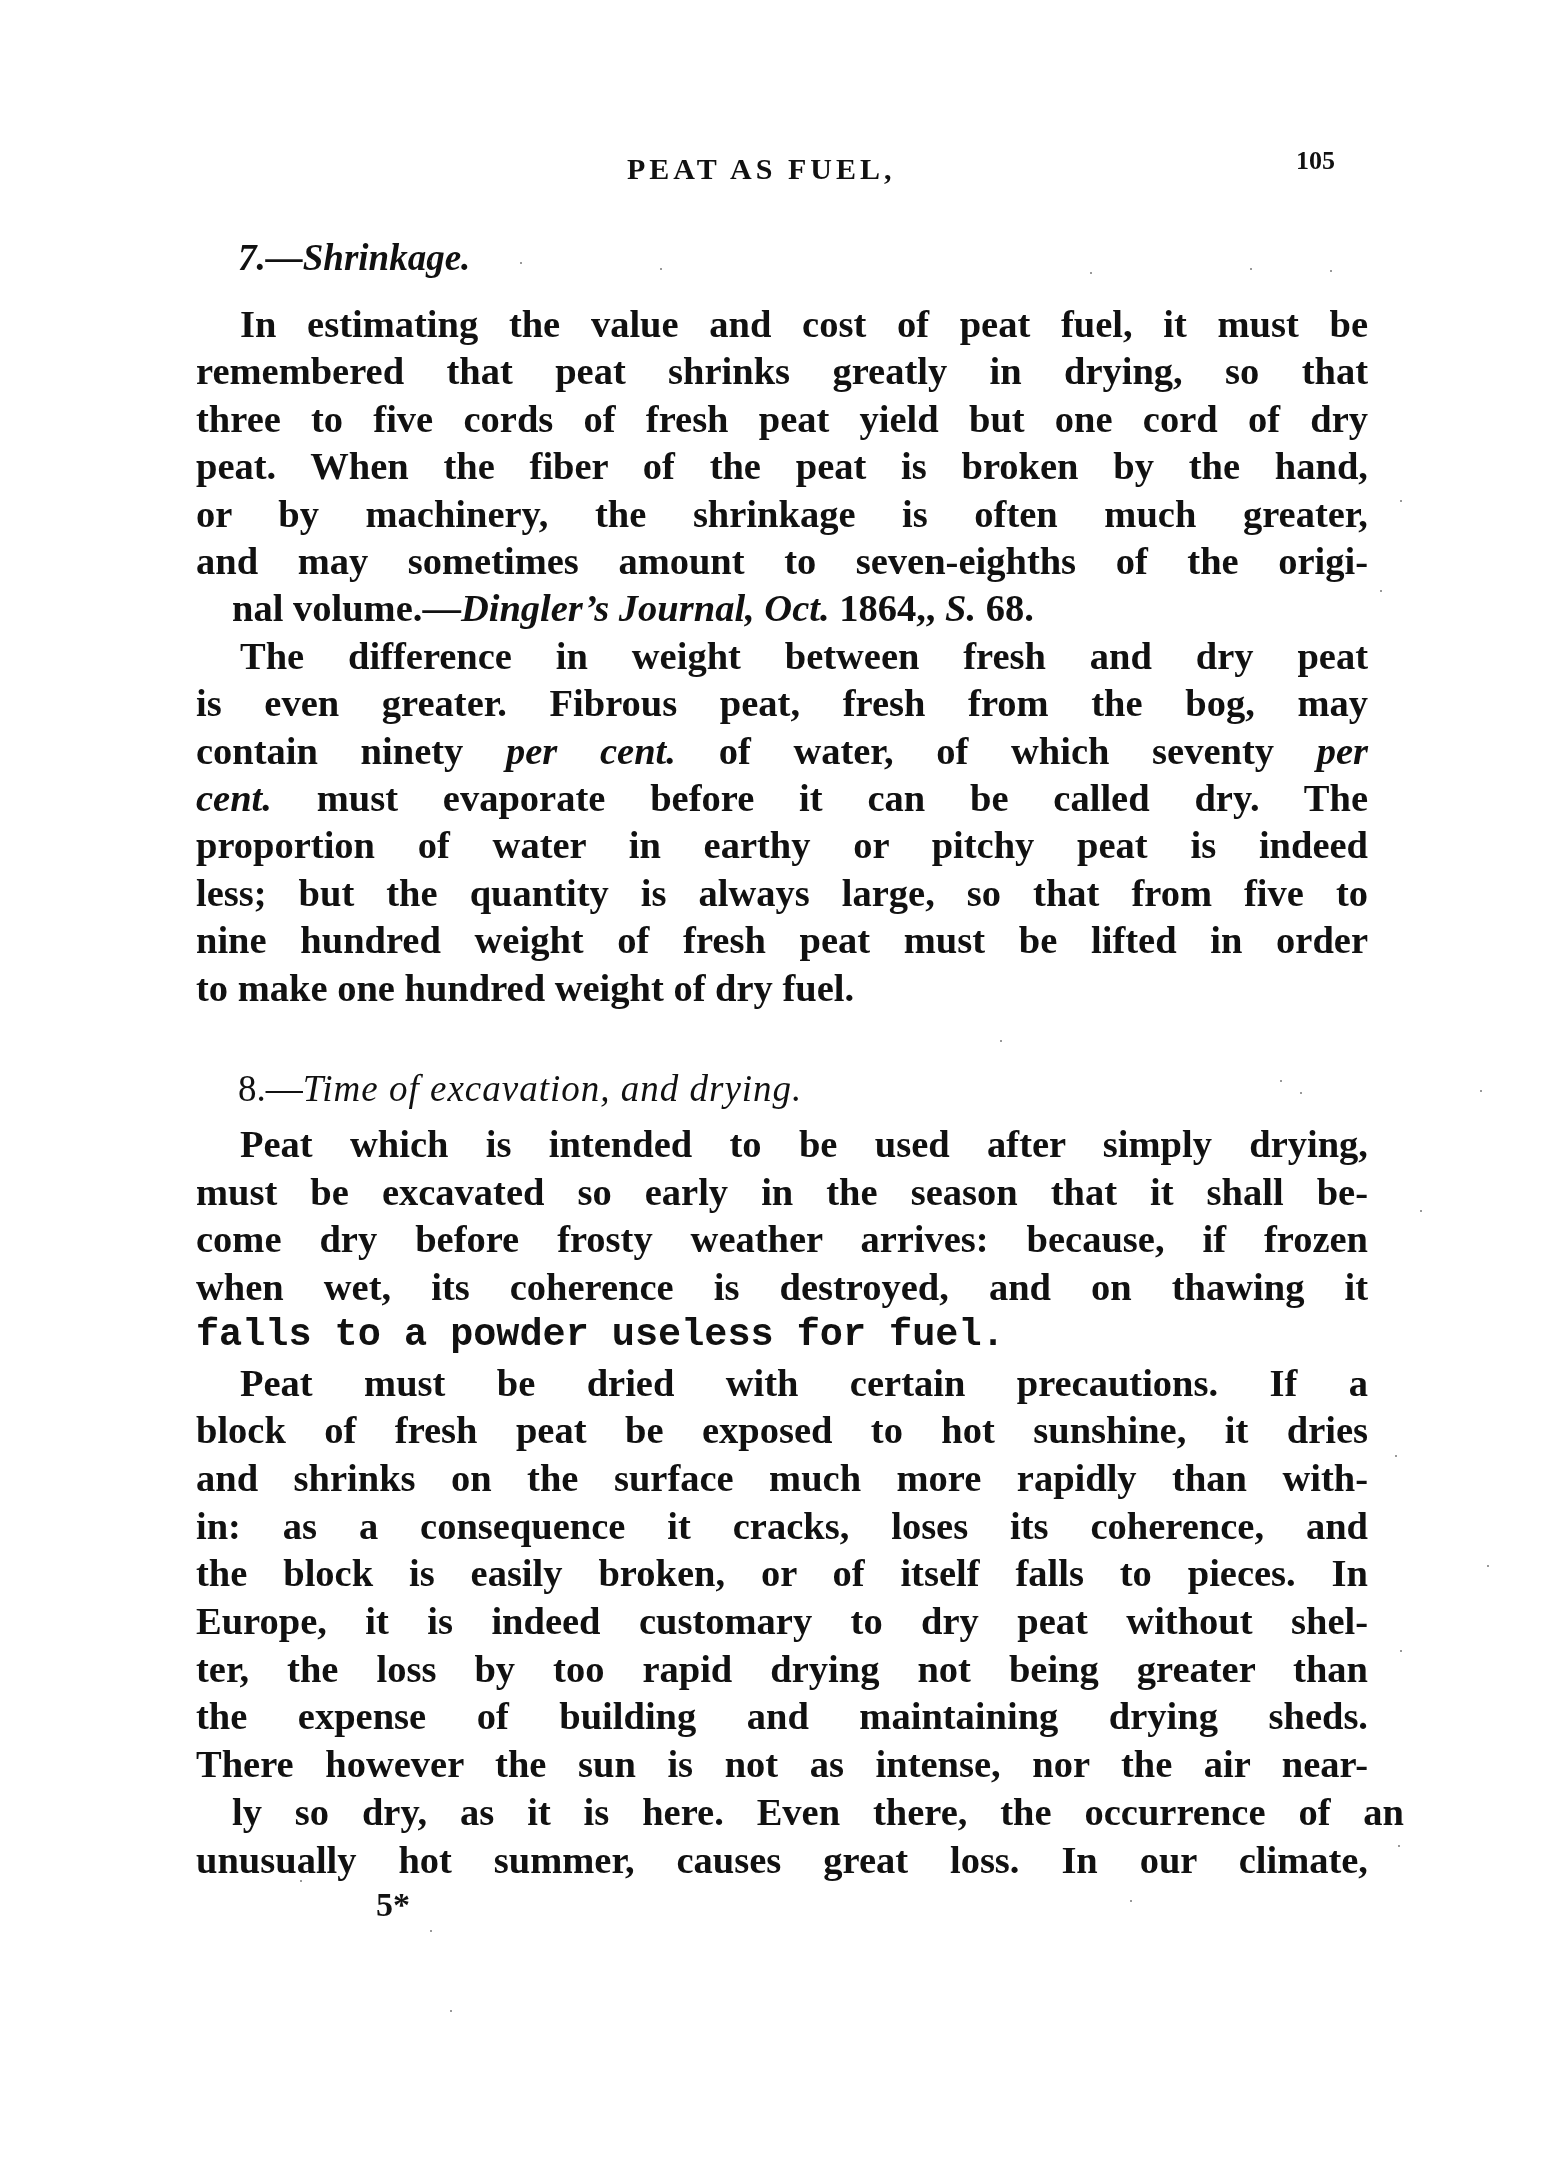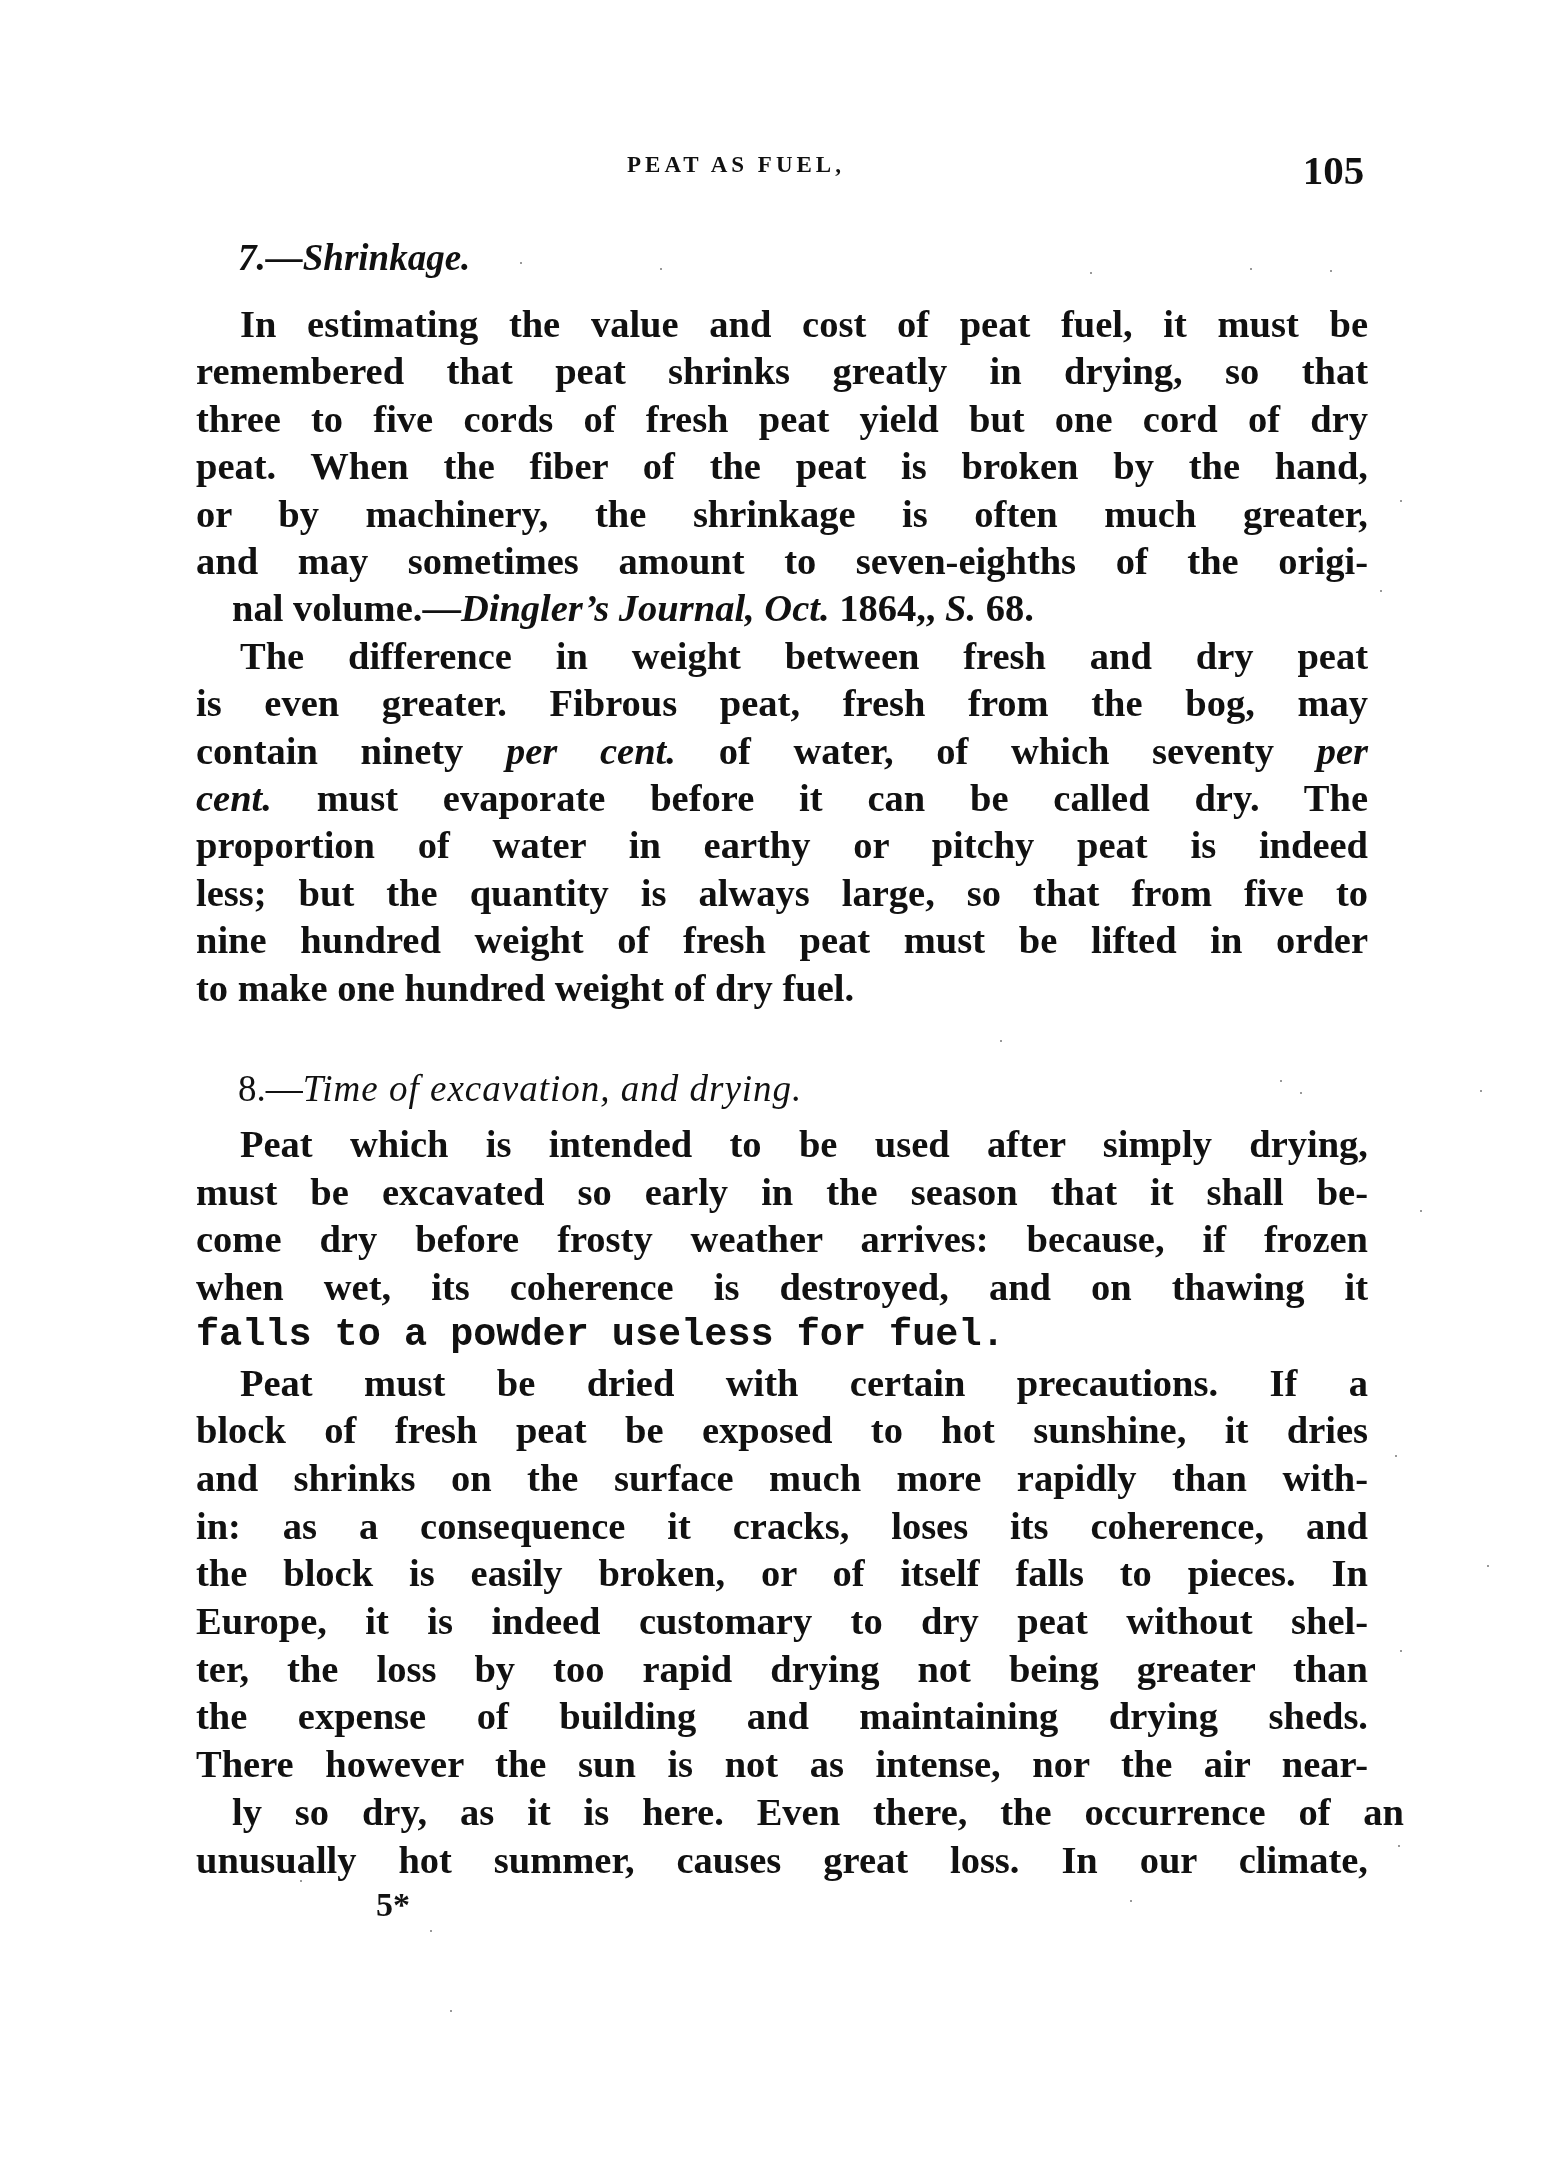--- a/index.html
+++ b/index.html
@@ -1,27 +1,27 @@
 <!DOCTYPE html>
 <html><head>
 <meta charset="utf-8">
 <style>
   html, body { margin: 0; padding: 0; background: #ffffff; }
   body { width: 1545px; height: 2181px; position: relative; overflow: hidden; color: #111111; }
   .page { position: absolute; left: 0; top: 0; width: 1545px; height: 2181px; background: #ffffff; }
   .running-head {
     position: absolute; top: 152px; left: 600px; width: 400px;
     font-family: "Liberation Serif", serif; font-weight: bold;
-    font-size: 23px; letter-spacing: 4px; text-align: left; white-space: nowrap;
+    font-size: 30px; letter-spacing: 4px; text-align: left; white-space: nowrap;
     padding-left: 27px;
   }
   .page-number {
     position: absolute; top: 146px; left: 1296px; width: 75px;
-    font-family: "Liberation Serif", serif; font-weight: bold; font-size: 41px;
-    text-align: center;
+    font-family: "Liberation Serif", serif; font-weight: bold; font-size: 26px;
+    text-align: left;
   }
   .heading {
     position: absolute; left: 238px;
     font-family: "Liberation Serif", serif; font-size: 37px; white-space: nowrap;
   }
   .heading .num { font-style: italic; font-weight: bold; }
   .heading .title { font-style: italic; font-weight: bold; }
   .heading.h8 .num { font-style: normal; font-weight: normal; }
   .heading.h8 .title { font-weight: normal; letter-spacing: 1px; }
   .line {

